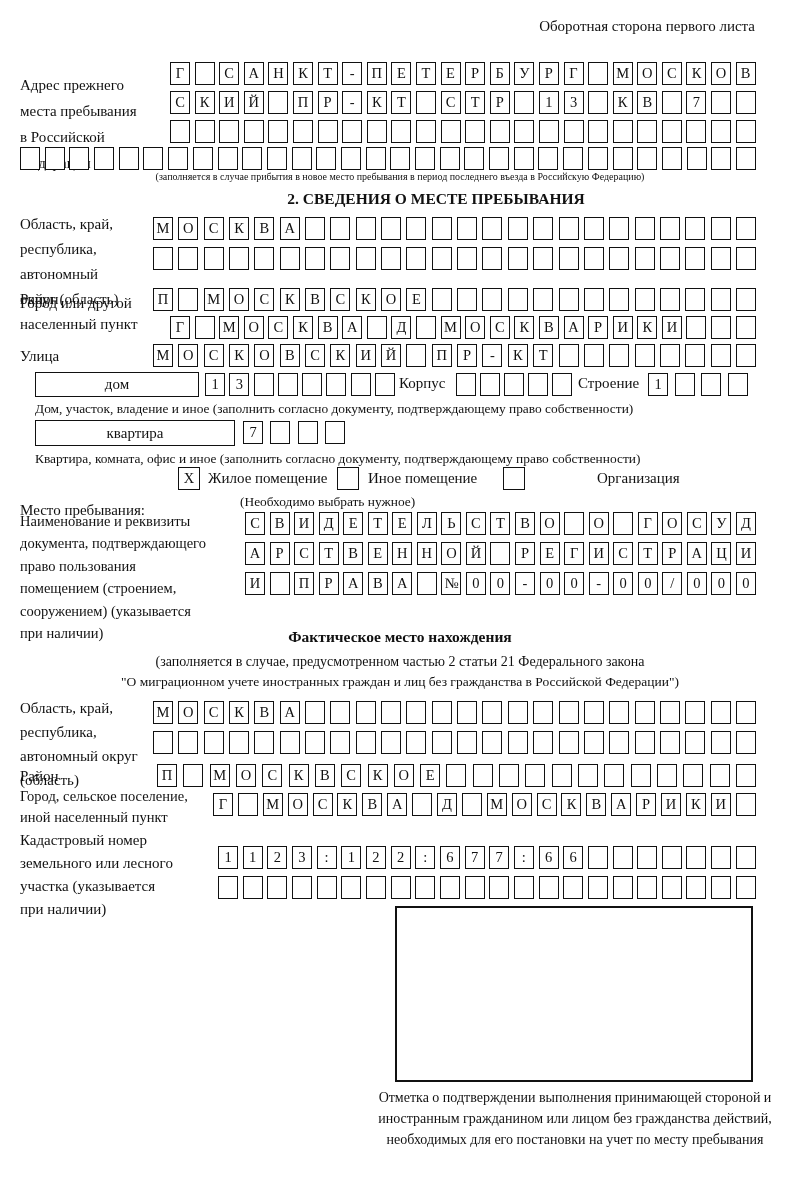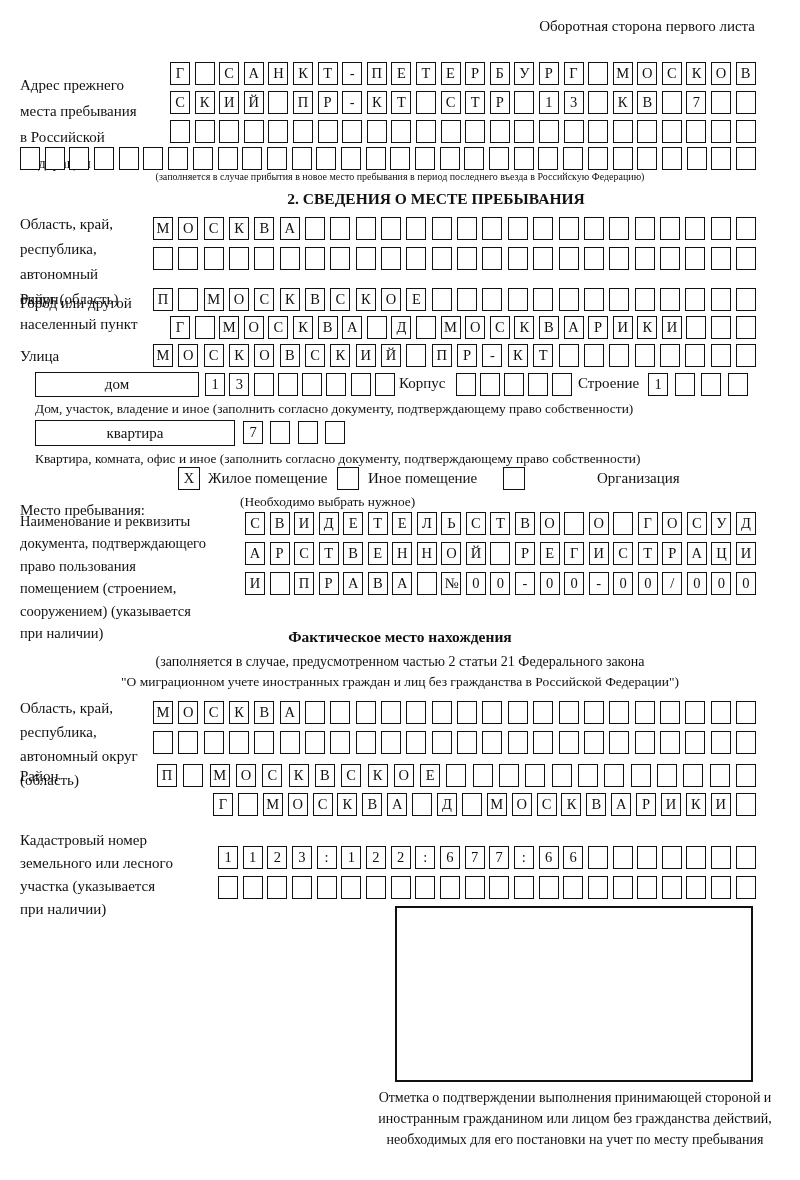--- a/index.html
+++ b/index.html
@@ -489,20 +489,22 @@
       <div class="c"></div>
       <div class="c"></div>
       <div class="c"></div>
       <div class="c"></div>
       <div class="c"></div>
       <div class="c"></div>
       <div class="c"></div>
       <div class="c"></div>
     </div>
 
+  <div class="lbl" style="left:20px;top:786px;line-height:21px;font-size:14.5px;">Город, сельское поселение,
+иной населенный пункт</div>
   <div class="boxes" style="left:213px;top:793px;width:543px;">
       <div class="c">Г</div>
       <div class="c"></div>
       <div class="c">М</div>
       <div class="c">О</div>
       <div class="c">С</div>
       <div class="c">К</div>
       <div class="c">В</div>
       <div class="c">А</div>
       <div class="c"></div>

